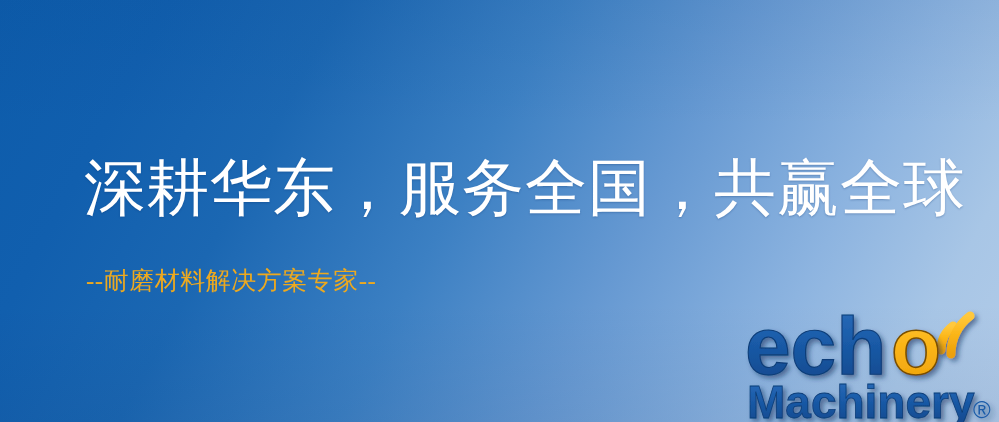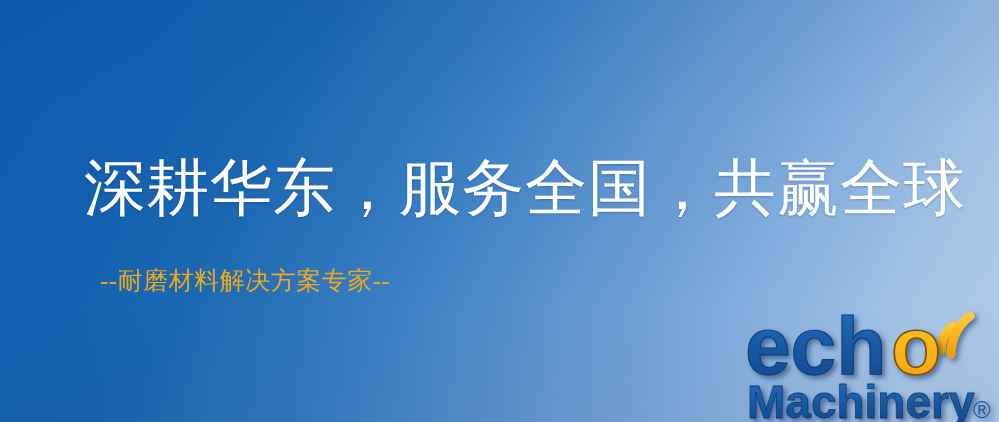--- a/index.html
+++ b/index.html
@@ -58,21 +58,20 @@
     position: absolute;
     left: 86px;
     top: 266px;
     font-family: "Liberation Serif", "DejaVu Serif", serif;
     font-size: 25px;
     line-height: 30px;
     font-weight: 400;
     color: #eda91f;
     letter-spacing: 0.5px;
     white-space: nowrap;
-    margin-left: 14px;
   }
 
   
   .logo {
     position: absolute;
     left: 745px;
     top: 296px;
     width: 254px;
     height: 126px;
   }

